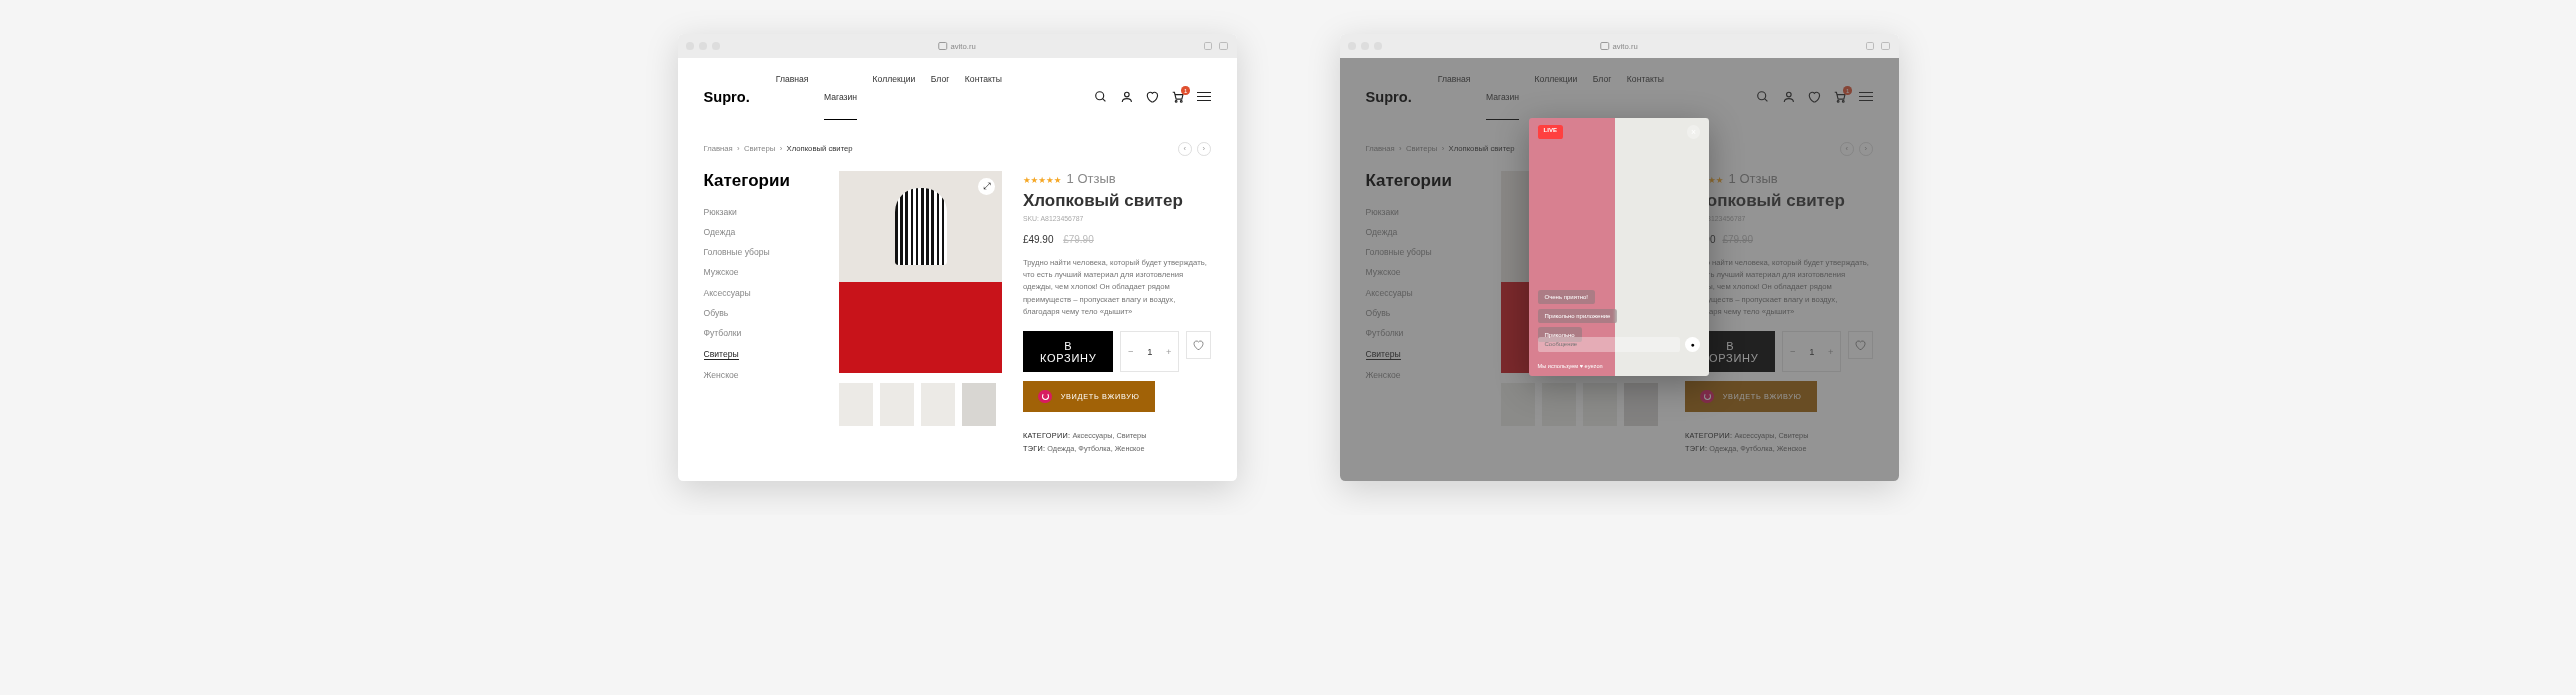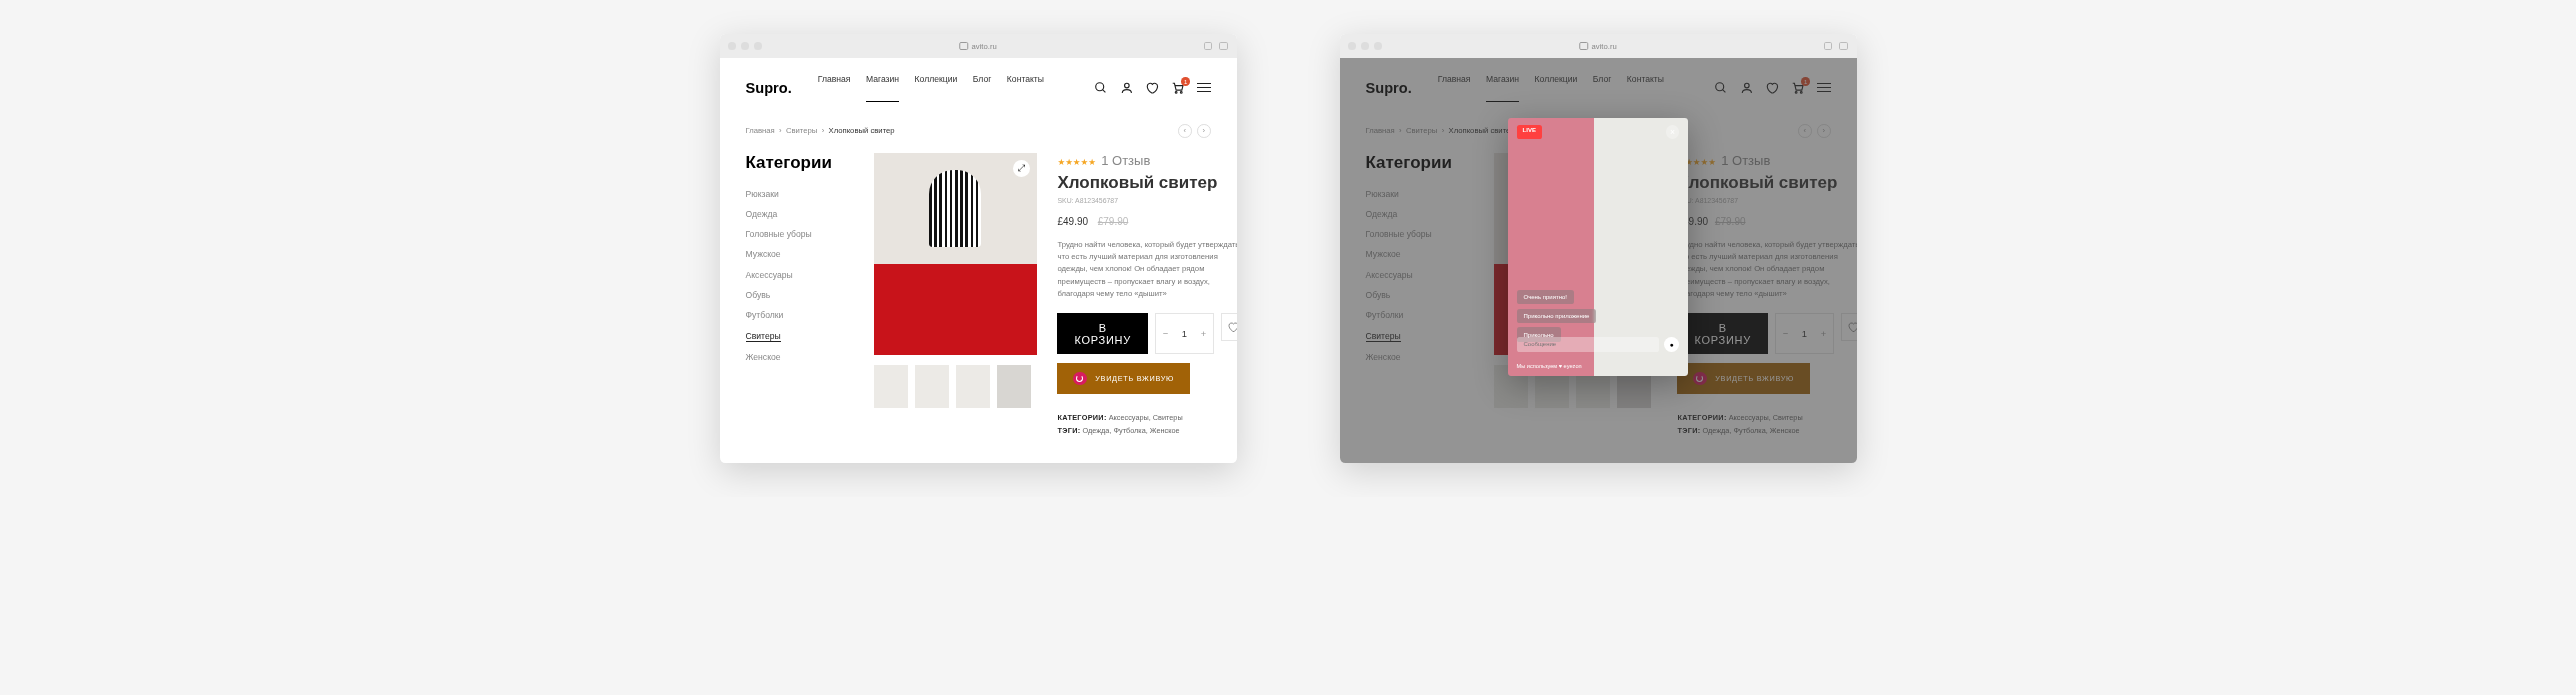--- a/index.html
+++ b/index.html
@@ -1,31 +1,31 @@
 <!DOCTYPE html>
 <html style="font-size:13.7px"><head>
 <meta charset="utf-8">
 <style>
 * { box-sizing: border-box; margin: 0; padding: 0; }
 body { font-family: -apple-system, BlinkMacSystemFont, "Segoe UI", Arial, sans-serif; background: #f5f5f5; padding: 34px; display: flex; gap: 103px; justify-content: center; }
-.browser { width: 517px; background: #fff; border-radius: 5.2px; box-shadow: 0 8.6px 34px rgba(0,0,0,0.15); overflow: hidden; }
+.browser { width: 559px; background: #fff; border-radius: 5.2px; box-shadow: 0 8.6px 34px rgba(0,0,0,0.15); overflow: hidden; }
 .browser.dim .page { position: relative; }
 .browser.dim .page::after { content:''; position:absolute; inset:0; background: rgba(60,60,60,0.55); z-index: 5; }
 .chrome { height: 24px; background: #ececec; display: flex; align-items: center; padding: 0 8.6px; gap: 5.2px; position: relative; }
 .dot { width: 7.7px; height: 7.7px; border-radius: 50%; background: #ddd; }
 .addr { position: absolute; left: 50%; transform: translateX(-50%); font-size: 7.7px; color: #888; display: flex; align-items: center; gap: 3.4px; }
 .addr::before { content:''; width:6.9px; height:6.9px; border:0.9px solid #999; border-radius:1.7px; }
 .chrome-icons { margin-left: auto; display: flex; gap: 6.9px; }
 .chrome-icons span { width: 8.6px; height: 8.6px; border: 0.9px solid #bbb; border-radius: 1.7px; }
 .page { padding: 0 26px 26px; }
 .header { display: flex; align-items: center; padding: 15.5px 0; }
 .logo { font-weight: 800; font-size: 14.6px; margin-right: 26px; }
 .nav { display: flex; gap: 15.5px; font-size: 8.6px; color: #333; }
 .nav span { cursor: pointer; }
-.nav .active { border-bottom: 0.9px solid #000; padding-bottom: 17px; }
+.nav .active { border-bottom: 0.9px solid #000; padding-bottom: 17px; margin-top: 18px; }
 .actions { margin-left: auto; display: flex; gap: 12px; align-items: center; }
 .icn { width: 13.7px; height: 13.7px; color: #222; }
 .cart-wrap { position: relative; }
 .badge { position: absolute; top: -3.4px; right: -5.2px; background: #e05030; color: #fff; font-size: 6px; border-radius: 50%; width: 8.6px; height: 8.6px; display: flex; align-items: center; justify-content: center; }
 .burger { display: flex; flex-direction: column; gap: 2.6px; }
 .burger span { width: 13.7px; height: 1.3px; background: #222; }
 .crumb-row { display: flex; align-items: center; font-size: 7.7px; color: #888; margin: 6.9px 0 15.5px; }
 .crumb-row .sep { margin: 0 4.3px; }
 .crumb-row .cur { color: #333; }
 .pager { margin-left: auto; display: flex; gap: 5.2px; }
@@ -55,21 +55,21 @@
 .btn-row { display: flex; gap: 6.9px; margin-bottom: 8.6px; }
 .btn { background: #000; color: #fff; font-size: 11px; letter-spacing: 0.7px; padding: 8.6px 15.5px; border: none; cursor: pointer; }
 .qty { border: 0.9px solid #e5e5e5; display: flex; align-items: center; }
 .qty span { width: 19px; text-align: center; font-size: 9.4px; color: #999; cursor: pointer; }
 .qty .n { color: #333; }
 .wish { width: 27.5px; height: 27.5px; border: 0.9px solid #e5e5e5; display: flex; align-items: center; justify-content: center; }
 .btn-live { background: #a16207; color: #fff; font-size: 7.3px; letter-spacing: 0.7px; padding: 8.6px 15.5px; display: flex; align-items: center; gap: 8.6px; cursor: pointer; margin-bottom: 17px; width: fit-content; }
 .live-icn { width: 13.7px; height: 13.7px; background: #d81b60; border-radius: 50%; position: relative; }
 .live-icn::after { content:''; position:absolute; inset:3.4px; border:1.7px solid #fff; border-top-color:transparent; border-radius:50%; }
 .meta { font-size: 7.3px; color: #666; line-height: 1.8; }
-.meta b { color: #222; font-weight: 700; letter-spacing: 0.3px; }
+.meta b { color: #222; font-weight: 400; letter-spacing: 0.3px; }
 
 .modal { position: absolute; left: 50%; top: 60px; transform: translateX(-50%); width: 180px; height: 258px; z-index: 10; border-radius: 3.4px; overflow: hidden; box-shadow: 0 8.6px 34px rgba(0,0,0,0.3); background: linear-gradient(90deg, #d88090 0%, #d88090 48%, #eaeae6 48%, #eaeae6 100%); }
 .modal-top { display:flex; justify-content:space-between; padding: 6.9px 8.6px; }
 .live-tag { background: #ff4040; color: #fff; font-size: 6px; font-weight: 700; padding: 2.6px 6px; border-radius: 2.6px; }
 .close-m { width: 13.7px; height: 13.7px; background: rgba(255,255,255,0.3); border-radius: 50%; display:flex; align-items:center; justify-content:center; font-size:8.6px; color:#fff; }
 .chat { position: absolute; bottom: 34px; left: 8.6px; right: 8.6px; display: flex; flex-direction: column; gap: 4.3px; }
 .bubble { background: rgba(120,120,120,0.45); color: #fff; font-size: 6px; padding: 4.3px 6.9px; border-radius: 2.6px; width: fit-content; backdrop-filter: blur(1.7px); }
 .msg-row { position:absolute; bottom:24px; left:8.6px; right:8.6px; display:flex; gap:5.2px; align-items:center; }
 .msg-in { flex:1; background: rgba(255,255,255,0.35); border:none; border-radius:2.6px; padding:4.3px 6.9px; font-size:6px; color:#fff; }
 .mic { width: 15.5px; height: 15.5px; background: #fff; border-radius:50%; display:flex; align-items:center; justify-content:center; font-size:6.9px; }

